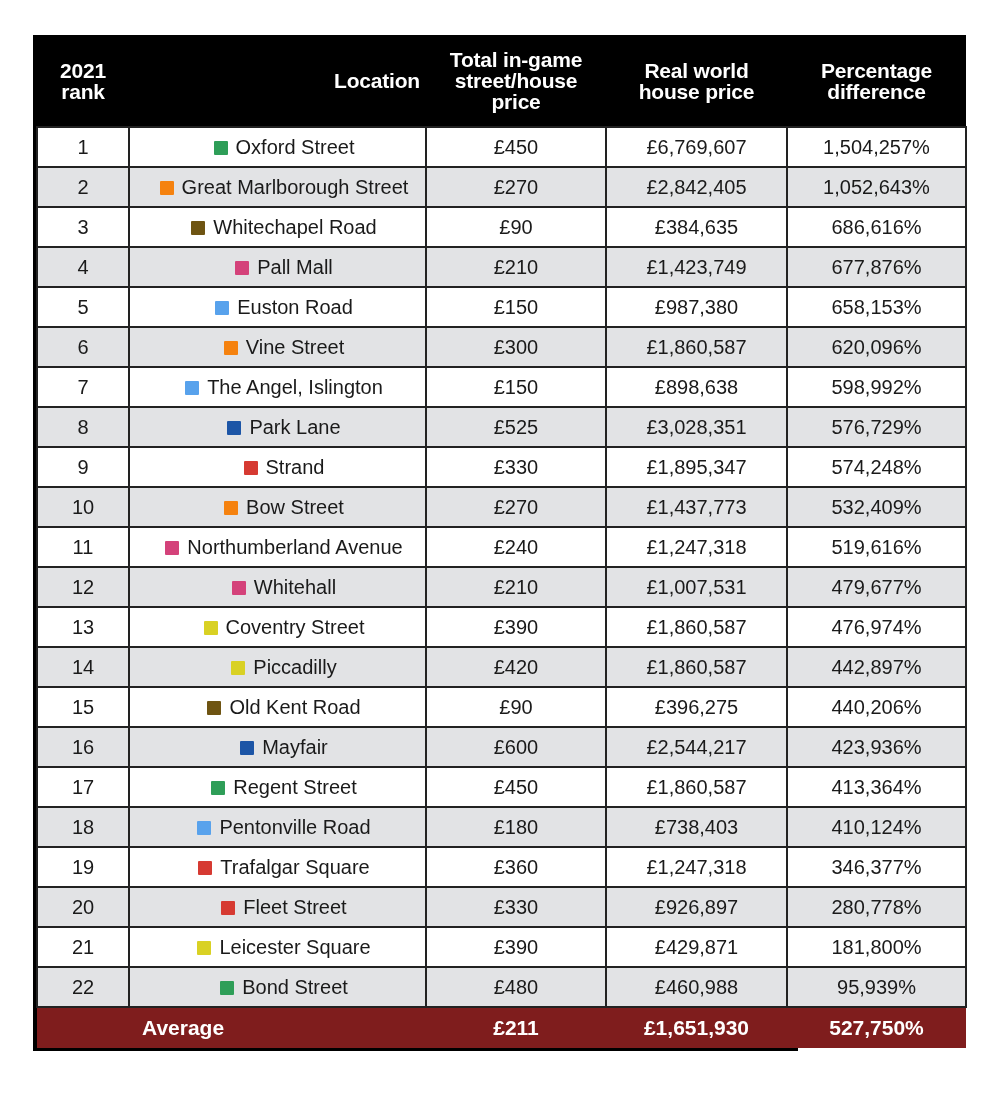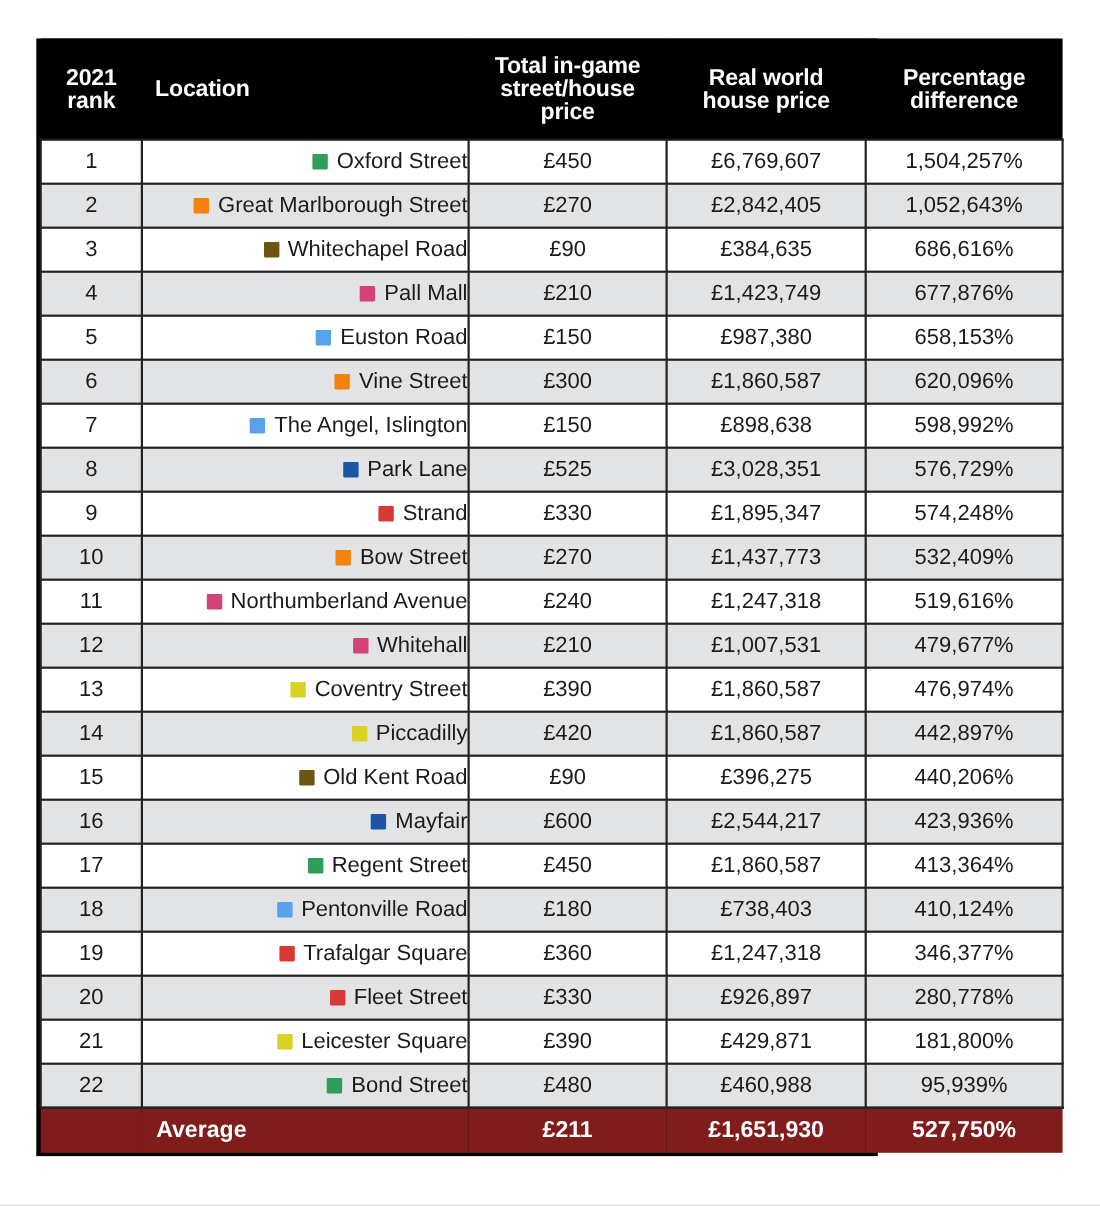--- a/index.html
+++ b/index.html
@@ -41,37 +41,37 @@
       font-weight: bold;
       font-size: 21px;
       line-height: 21px;
       height: 91px;
       padding: 0 6px;
       text-align: center;
       vertical-align: middle;
       letter-spacing: -0.2px;
     }
     thead th.th-loc {
-      text-align: left;
+      text-align: right;
       padding-left: 12px;
     }
     tbody td {
       height: 38px;
       font-size: 20px;
       border: 2px solid #222222;
       text-align: center;
       vertical-align: middle;
       padding: 0;
       white-space: nowrap;
       color: #1a1a1a;
     }
     tbody tr.alt td { background: #e2e3e5; }
     tbody tr.norm td { background: #ffffff; }
     tbody td.loc {
-      text-align: right;
+      text-align: center;
       padding-left: 13px;
     }
     .swatch {
       display: inline-block;
       width: 14px;
       height: 14px;
       border-radius: 1px;
       margin-right: 8px;
       vertical-align: -1px;
     }

